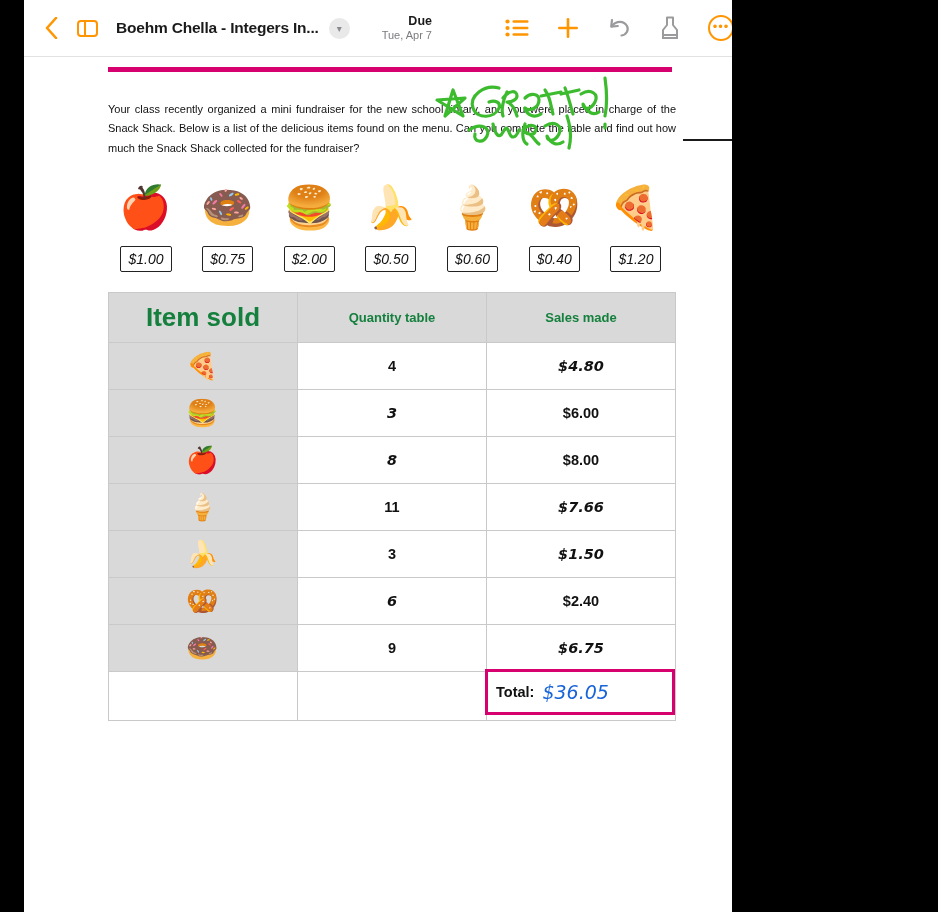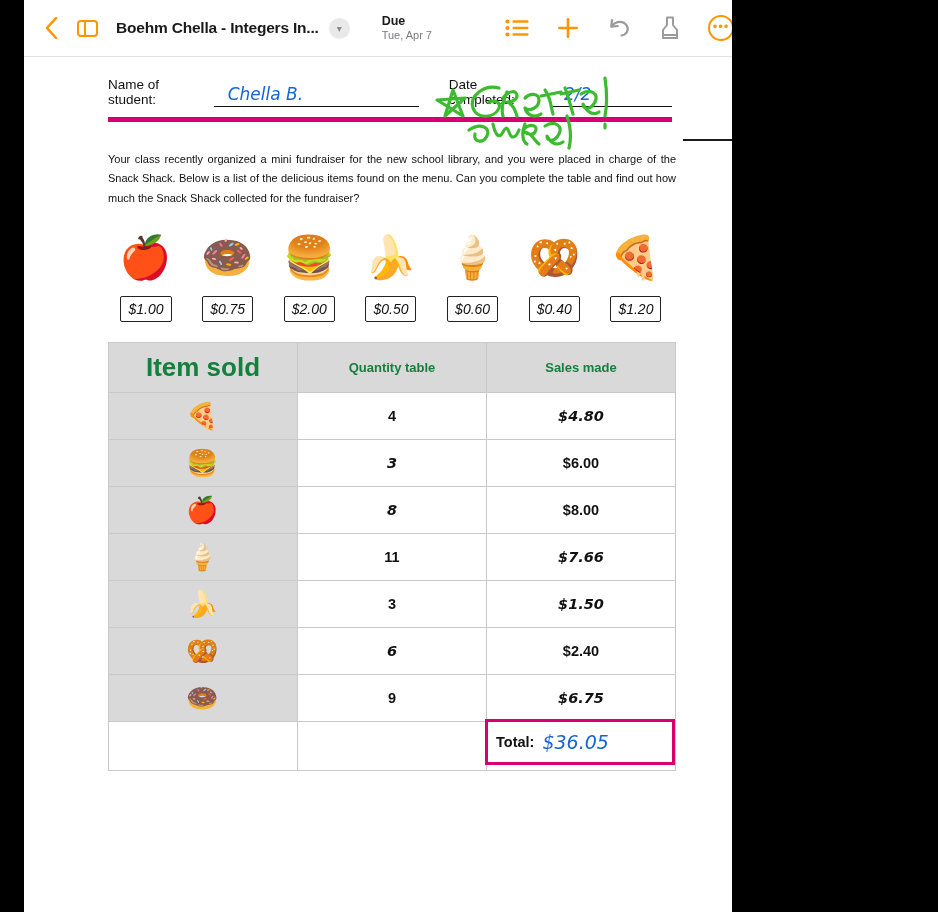--- a/index.html
+++ b/index.html
@@ -80,21 +80,21 @@
     border-radius: 50%;
     background: #e9e9ea;
     color: #8a8a8e;
     font-size: 10px;
     display: flex; align-items: center; justify-content: center;
     margin-left: 10px;
     cursor: pointer;
   }
   .tb-due {
     margin-left: 32px;
-    text-align: left;
+    text-align: right;
     line-height: 1.15;
   }
   .tb-due-label {
     font-size: 12.5px;
     font-weight: bold;
     color: #1a1a1a;
   }
   .tb-due-date {
     font-size: 11px;
     color: #7c7c80;
@@ -358,30 +358,20 @@
         </div>
         <div class="tb-more">
           <div class="tb-more-dots">•••</div>
         </div>
       </div>
     </div>
 
     <div class="sheet">
 
 
-      <div class="name-row">
-        <span>Name of student:</span>
-        <span class="field field-name">
-          <span class="ink">Chella B.</span>
-        </span>
-        <span class="date-lbl">Date completed:</span>
-        <span class="field field-date">
-          <span class="ink">2/2</span>
-        </span>
-      </div>
 
       <div class="pink-rule"></div>
 
       <p class="body-text">Your class recently organized a mini fundraiser for the new school library, and you were placed in charge of the Snack Shack. Below is a list of the delicious items found on the menu. Can you complete the table and find out how much the Snack Shack collected for the fundraiser?</p>
 
       <div class="items-row">
         <div class="item-cell">
           <div class="item-glyph">🍎</div>
           <div class="price-box">$1.00</div>
         </div>

